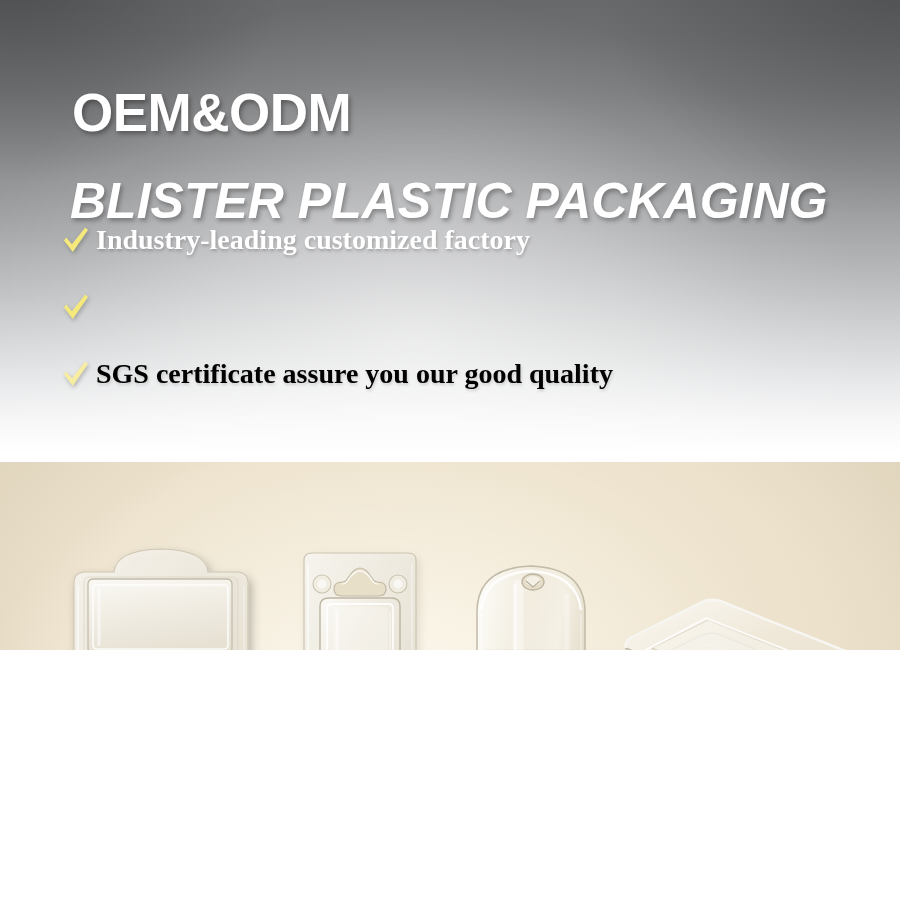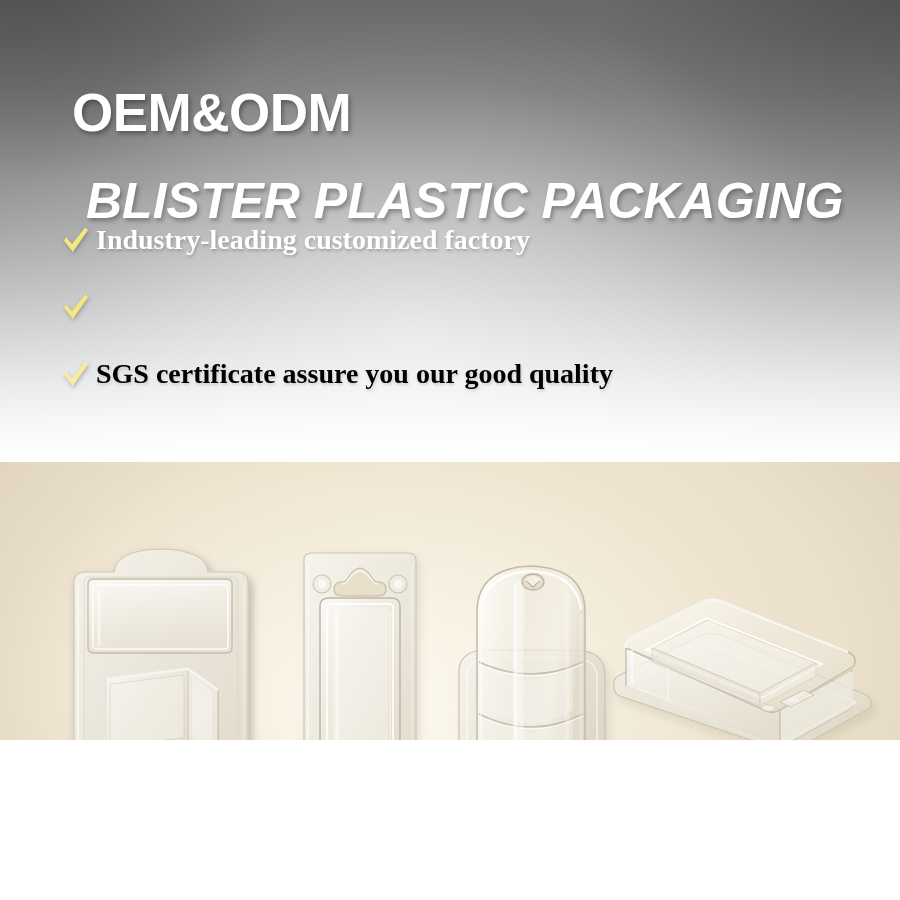--- a/index.html
+++ b/index.html
@@ -3,21 +3,21 @@
 <meta charset="utf-8">
 <title>OEM&amp;ODM Blister Plastic Packaging</title>
 <style>
   html,body{margin:0;padding:0;}
   body{
     width:900px;height:900px;overflow:hidden;
     font-family:"Liberation Sans","DejaVu Sans",sans-serif;
     background:#ffffff;
   }
   .banner{
-    position:relative;width:900px;height:740px;overflow:hidden;
+    position:relative;width:900px;height:650px;overflow:hidden;
     background:#ffffff;
   }
 
   
   .promo{
     position:absolute;left:0;top:0;width:900px;height:462px;overflow:hidden;
     background:#9a9b9d;
   }
   .promo-grad-base{
     position:absolute;inset:0;
@@ -55,21 +55,20 @@
     font-weight:bold;letter-spacing:-0.5px;
     color:#ffffff;white-space:nowrap;
     text-shadow:2px 3px 4px rgba(30,30,32,0.42);
   }
   .title-sub{
     position:absolute;left:70px;top:131px;
     font-size:50px;line-height:56px;
     font-weight:bold;font-style:italic;letter-spacing:0px;
     color:#ffffff;white-space:nowrap;
     text-shadow:2px 3px 4px rgba(30,30,32,0.35);
-    margin-left:16px;
   }
 
   .bullets{position:absolute;left:62px;top:222px;width:800px;}
   .bullet-row{
     display:flex;align-items:center;
     height:36px;margin-bottom:31px;
   }
   .check-icon{
     width:28px;height:30px;flex:0 0 28px;
     display:flex;align-items:center;justify-content:flex-start;

